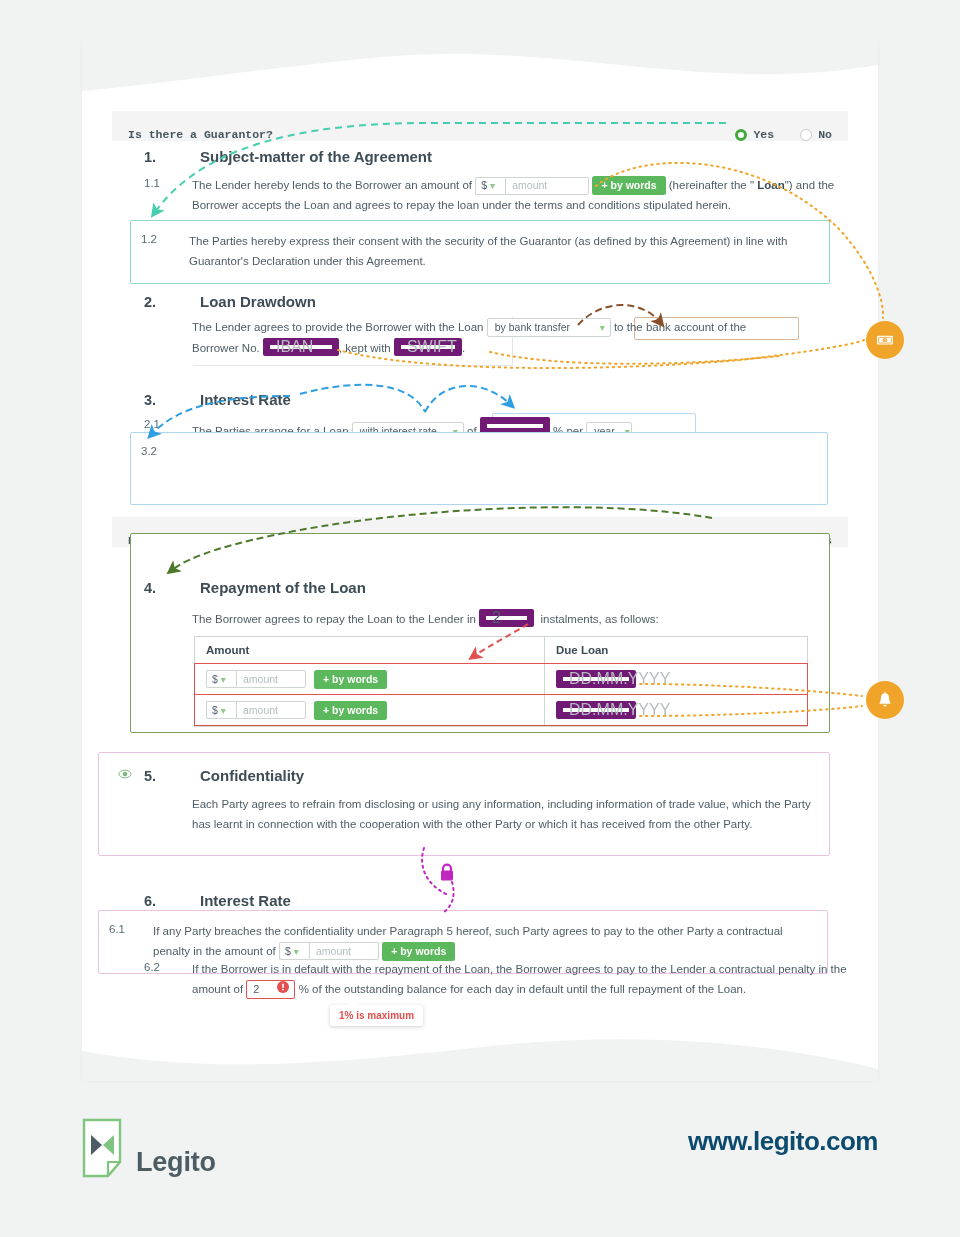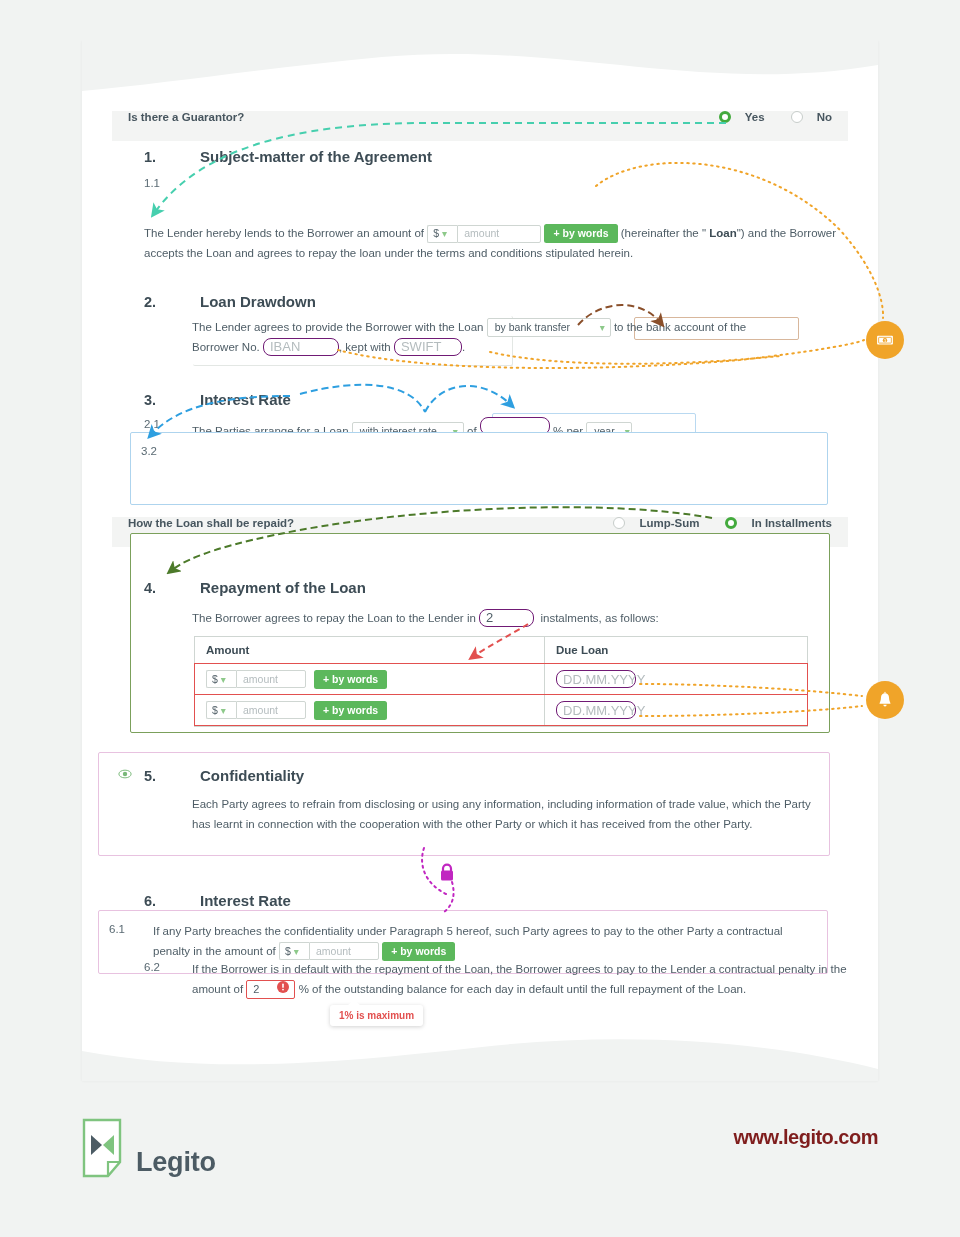--- a/index.html
+++ b/index.html
@@ -23,28 +23,29 @@
     position:absolute; left:0; width:100%; pointer-events:none;
   }
   .wave.top { top:-1px; height:70px; }
   .wave.bot { bottom:-1px; height:60px; }
 
   
   .toggle-bar {
     position:absolute;
     background:#f3f4f3;
     height:30px;
-    display:flex; align-items:flex-start;
+    display:flex; align-items:flex-end;
     font-size:11.5px; font-weight:bold; color:#47565f;
     padding:0 16px;
+    font-family:Liberation Mono, monospace;
   }
   .toggle-bar .radios {
     margin-left:auto; display:flex; align-items:center; gap:26px;
   }
-  .radio { display:flex; align-items:center; gap:14px; font-size:11.5px; font-weight:bold; }
+  .radio { display:flex; align-items:center; gap:6px; font-size:11.5px; font-weight:bold; }
   .radio .dot {
     width:12px; height:12px; border-radius:50%;
     border:1.6px solid #c3c9c6; background:#fff;
     display:block; flex:0 0 auto;
   }
   .radio.green .dot { border-color:#43aa3d; border-width:3px; }
   .radio.off .dot { border-color:#c7cdca; }
   .radio span.lbl { white-space:nowrap; }
 
   
@@ -94,22 +95,22 @@
   }
   .cur-sel .cv { font-size:10px; color:#8dc98a; }
   .txt-in {
     height:18px; border:1px solid #cfd6d2; background:#fff;
     border-radius:0 2px 2px 0;
     font-size:10.5px; color:#b4bcbe;
     display:inline-flex; align-items:center;
     padding:0 6px;
   }
   .plain-in {
-    height:18px; border:1px solid #701a75; background:#fff; border-radius:8px;
-    font-size:13px; color:#b4bcbe;
+    height:18px; border:7px solid #701a75; background:#fff; border-radius:2px;
+    font-size:16px; color:#b4bcbe;
     display:inline-flex; align-items:center; padding:0 6px;
   }
   .val-in { color:#4e5d66; }
   .sel {
     height:19px; border:1px solid #cfd6d2; background:#fff; border-radius:2px;
     font-size:10.5px; color:#4e5d66;
     display:inline-flex; align-items:center; justify-content:space-between;
     padding:0 5px 0 7px; gap:10px;
   }
   .sel .cv { font-size:10px; color:#8dc98a; }
@@ -175,21 +176,21 @@
   #error-tooltip:before {
     content:""; position:absolute; top:-5px; left:18px;
     border-left:6px solid transparent; border-right:6px solid transparent;
     border-bottom:5px solid #fff;
   }
 
   
   #footer { position:absolute; left:0; top:1096px; width:100%; height:120px; }
   #logo-wrap { position:absolute; left:82px; top:22px; display:flex; align-items:flex-end; }
   #brand-name { font-size:27px; font-weight:bold; color:#4c5b64; letter-spacing:-0.2px; }
-  #site-url { position:absolute; right:82px; top:30px; font-size:20px; font-weight:bold; color:#7f1d1d; letter-spacing:-0.5px; }
+  #site-url { position:absolute; right:82px; top:30px; font-size:26px; font-weight:bold; color:#0c4a6e; letter-spacing:-0.5px; }
 
   
   #arrow-layer { position:absolute; left:0; top:0; width:960px; height:1237px; pointer-events:none; }
 </style>
 </head>
 <body>
 
 <div id="paper-sheet">
 
   <svg class="wave top" viewBox="0 0 796 70" preserveAspectRatio="none">
@@ -212,37 +213,41 @@
         <span class="lbl">No</span>
       </label>
     </div>
   </div>
 
   <div class="sec-head" style="left:62px; top:108px;">
     <span class="sec-num">1.</span>
     <span class="sec-title">Subject-matter of the Agreement</span>
   </div>
 
-  <div class="clause" style="left:62px; top:136px; width:716px;flex-direction:column;">
+  <div class="clause" style="left:62px; top:136px; width:716px;">
     <span class="cl-num">1.1</span>
     <span class="cl-body">
       <span>The Lender hereby lends to the Borrower an amount of</span>
       <span class="ctl">
         <span class="cur-sel">
           <span>$</span>
           <span class="cv">▾</span>
         </span>
         <span class="txt-in" style="width:84px;">amount</span>
       </span>
       <span class="bywords">+ by words</span>
       <span>(hereinafter the "</span>
       <b>Loan</b><span>") and the Borrower accepts the Loan and agrees to repay the loan under the terms and conditions stipulated herein.</span>
     </span>
   </div>
 
+  <div class="boxed" style="left:48px; top:180px; width:700px;">
+    <span class="cl-num">1.2</span>
+    <span class="cl-body" style="width:630px;">The Parties hereby express their consent with the security of the Guarantor (as defined by this Agreement) in line with Guarantor's Declaration under this Agreement.</span>
+  </div>
 
   <div class="sec-head" style="left:62px; top:253px;">
     <span class="sec-num">2.</span>
     <span class="sec-title">Loan Drawdown</span>
   </div>
 
   <div class="outline-box" style="left:552px; top:277px; width:165px; height:23px; border-color:#d8b79c;"></div>
   <div class="outline-box" style="left:111px; top:276px; width:320px; height:50px; border-color:#e3e7e4; border-top:none; border-left:none;"></div>
 
   <div class="clause" style="left:62px; top:278px; width:716px;">

